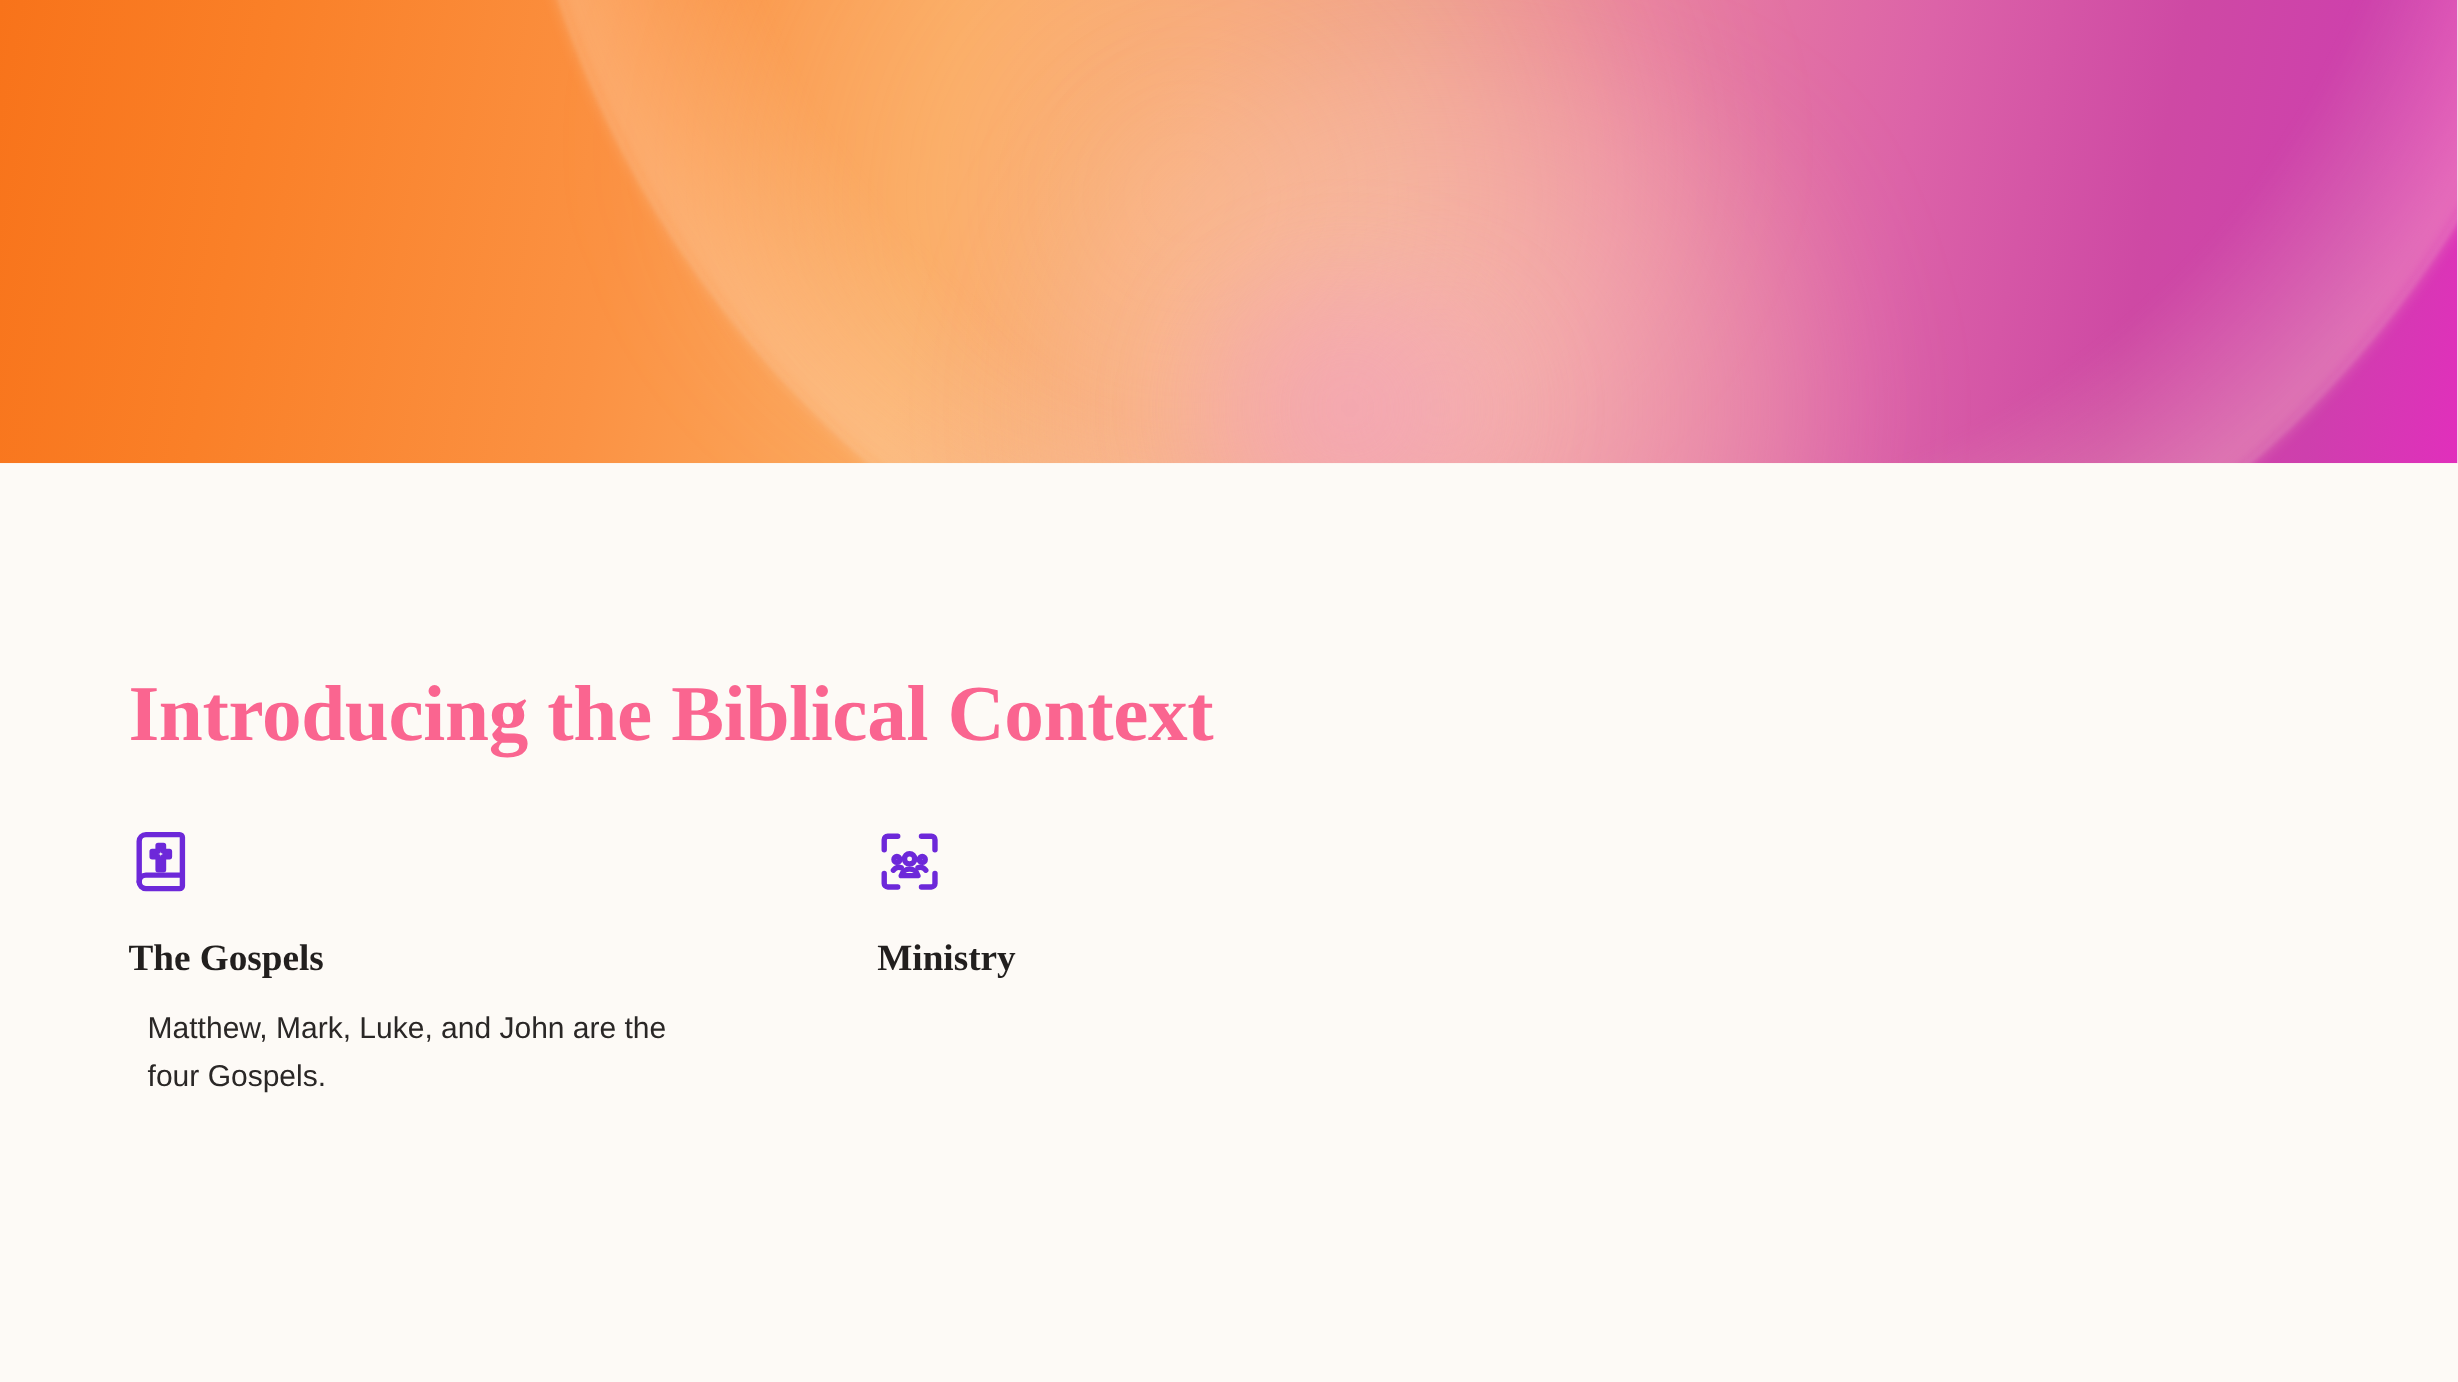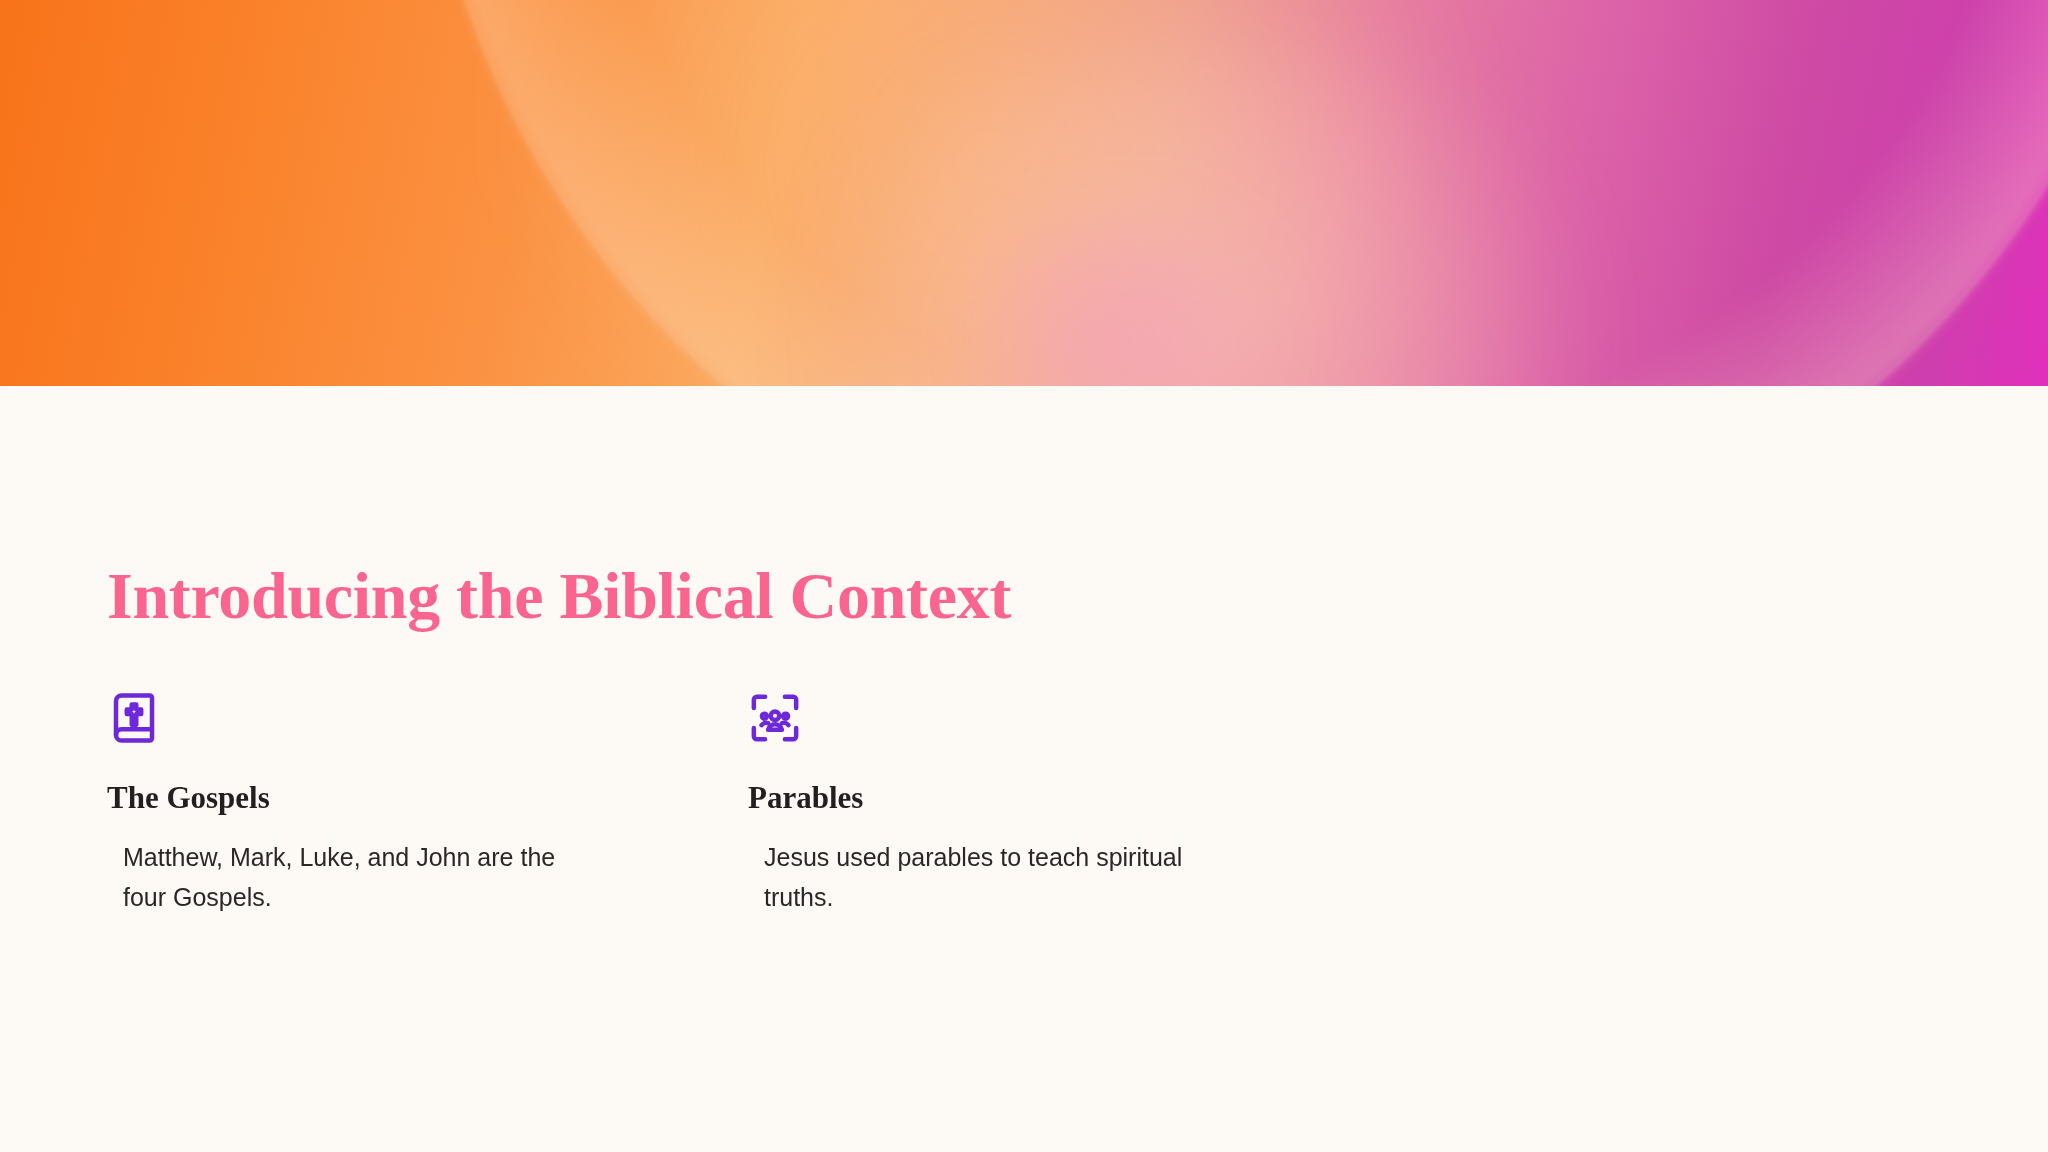--- a/index.html
+++ b/index.html
@@ -144,21 +144,21 @@
     white-space: nowrap;
   }
 
   .cards {
     position: absolute;
     left: 107px;
     top: 305px;
     width: 1860px;
     display: flex;
     flex-direction: row;
-    gap: 17px;
+    gap: 0;
   }
 
   .card {
     width: 624px;
     box-sizing: border-box;
     padding-right: 80px;
   }
 
   .card-icon {
     width: 54px;
@@ -233,19 +233,18 @@
             <path d="M21.4 16.4v3.7a1.3 1.3 0 0 1-1.3 1.3h-3.7"></path>
             <path d="M7.6 21.4H3.9a1.3 1.3 0 0 1-1.3-1.3v-3.7"></path>
             <circle cx="12" cy="11" r="1.9"></circle>
             <circle cx="7.3" cy="11.2" r="1.1"></circle>
             <circle cx="16.7" cy="11.2" r="1.1"></circle>
             <path d="M8.9 17.2a3.2 3.2 0 0 1 6.2 0z"></path>
             <path d="M6 15.2a2.4 2.4 0 0 1 2.9-0.9"></path>
             <path d="M18 15.2a2.4 2.4 0 0 0-2.9-0.9"></path>
           </svg>
         </span>
-        <h2 class="card-title">Parables</h2>
-        <p class="card-body">Jesus used parables to teach spiritual truths.</p>
+        <h2 class="card-title">Ministry</h2>
       </div>
 
     </div>
   </div>
 </div>
 
 </body></html>

